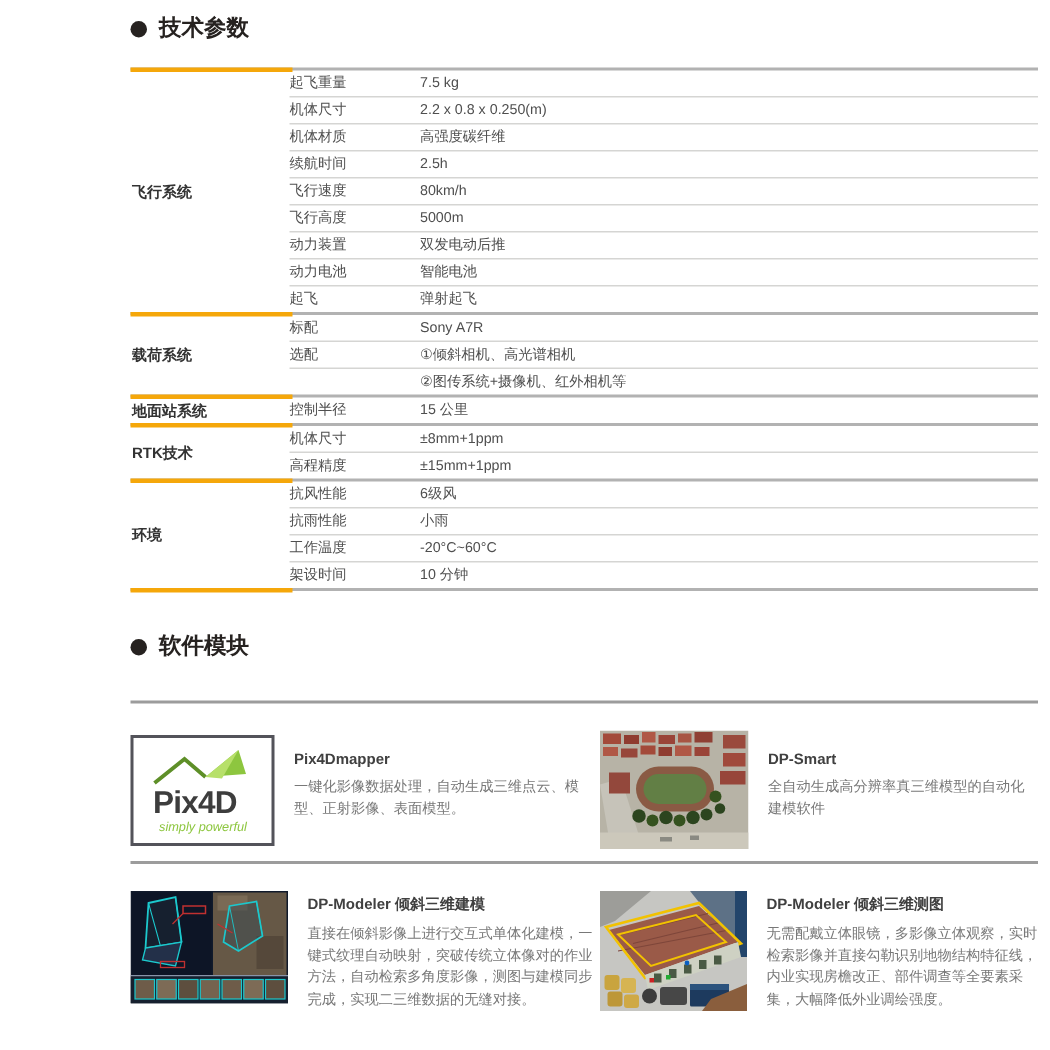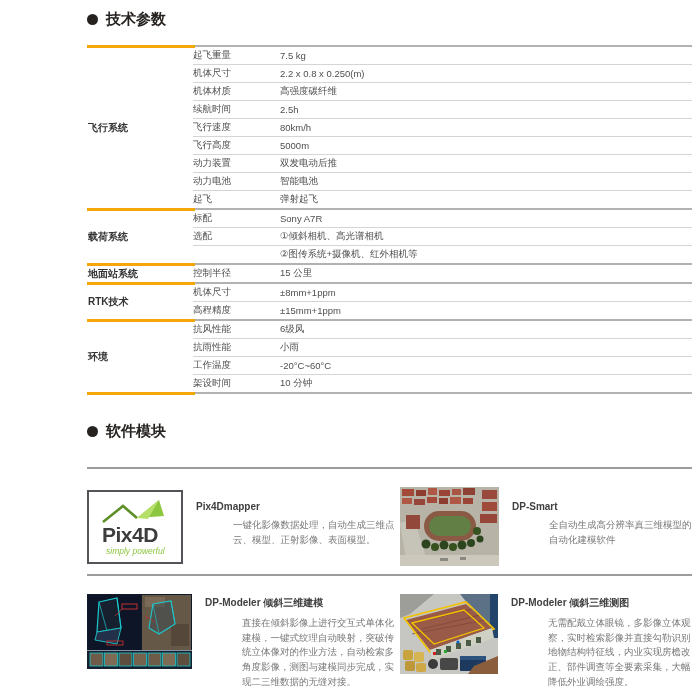--- a/index.html
+++ b/index.html
@@ -29,21 +29,21 @@
   .sw-divider{border-top:2px solid #9c9c9c;margin-top:27px;}
   .sw-row{display:grid;grid-template-columns:313px 292px;padding:18px 0 8px;}
   .sw-row.r1{border-bottom:2px solid #9c9c9c;}
   .sw-row.r2{padding-top:18px;}
   .sw-cell{display:flex;gap:13px;align-items:flex-start;}
   .sw-img{flex:none;display:block;}
   .sw-text{flex:1;min-width:0;}
   .sw-title{font-size:10px;font-weight:bold;color:#404040;margin:0 0 6px 0;}
   .r1 .sw-title{margin-top:14px;}
   .r2 .sw-title{margin-top:2px;}
-  .sw-desc{font-size:9.5px;color:#787878;line-height:1.55;margin-left:37px;}
+  .sw-desc{font-size:9.5px;color:#787878;line-height:1.55;}
 
   .pix4d-box{width:92px;height:70px;border:2px solid #53535a;background:#fff;margin-top:3px;display:flex;align-items:center;justify-content:flex-end;}
 </style>
 </head>
 <body>
 
 <div class="page">
   <div class="content">
 
     <section>

